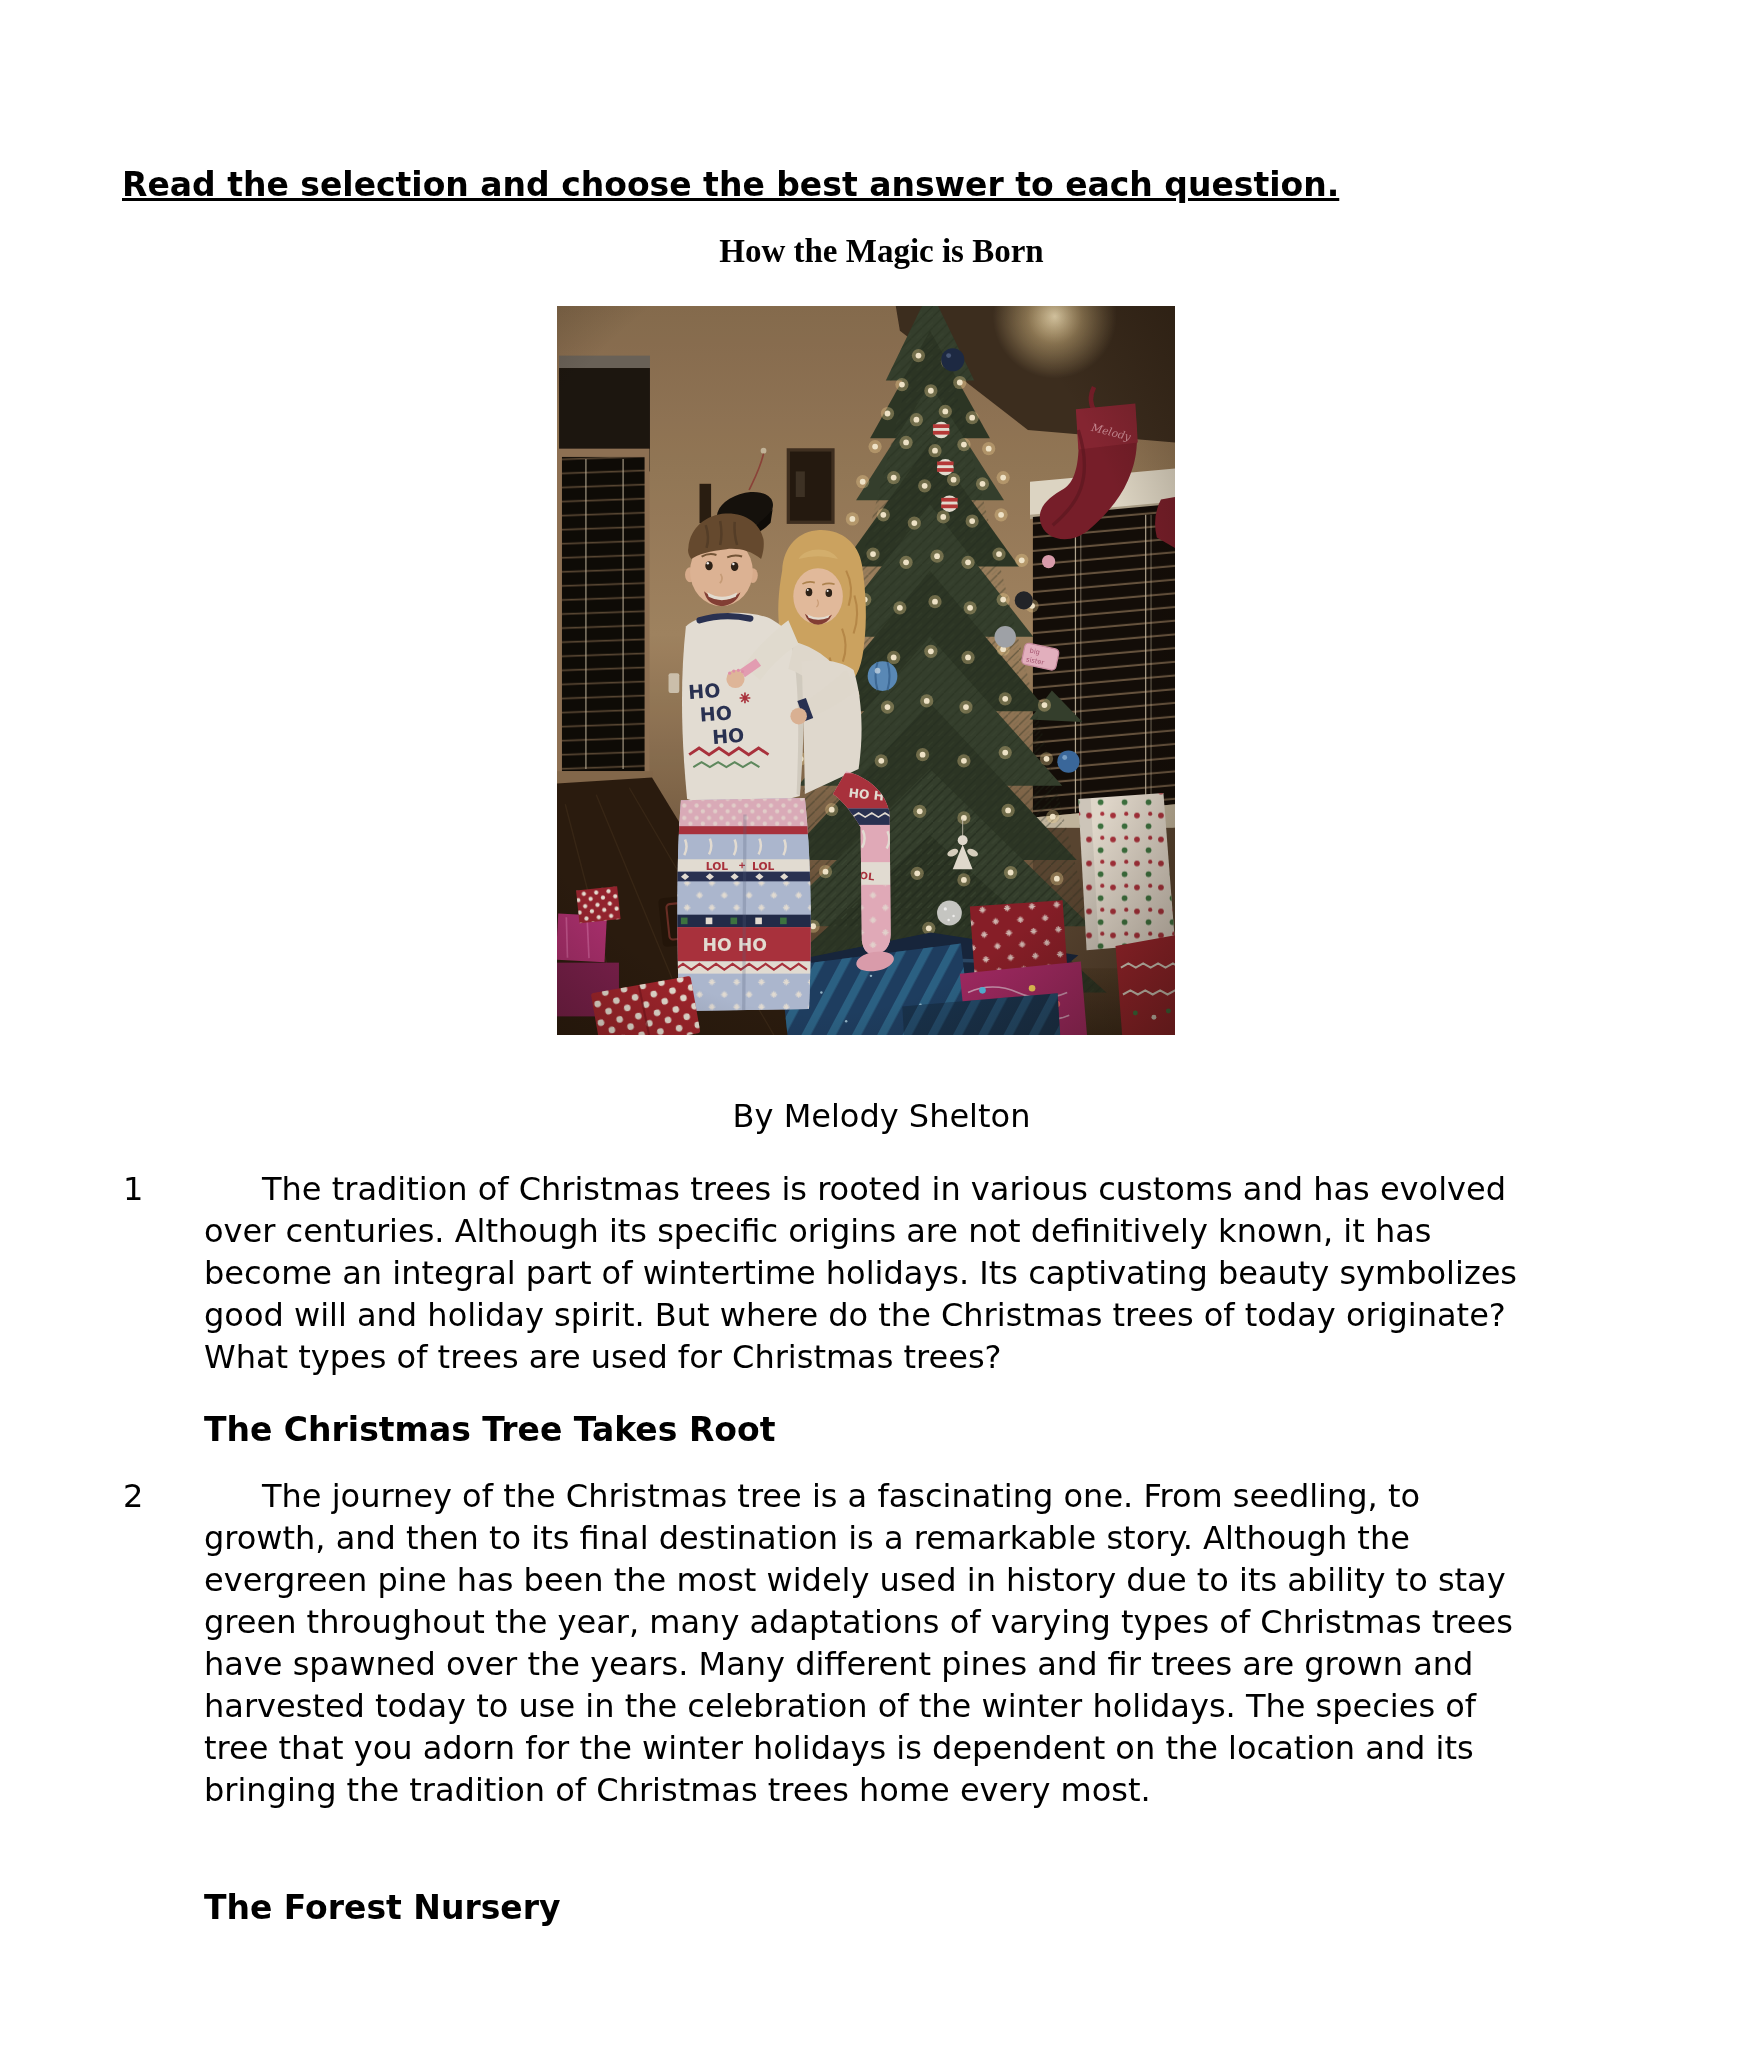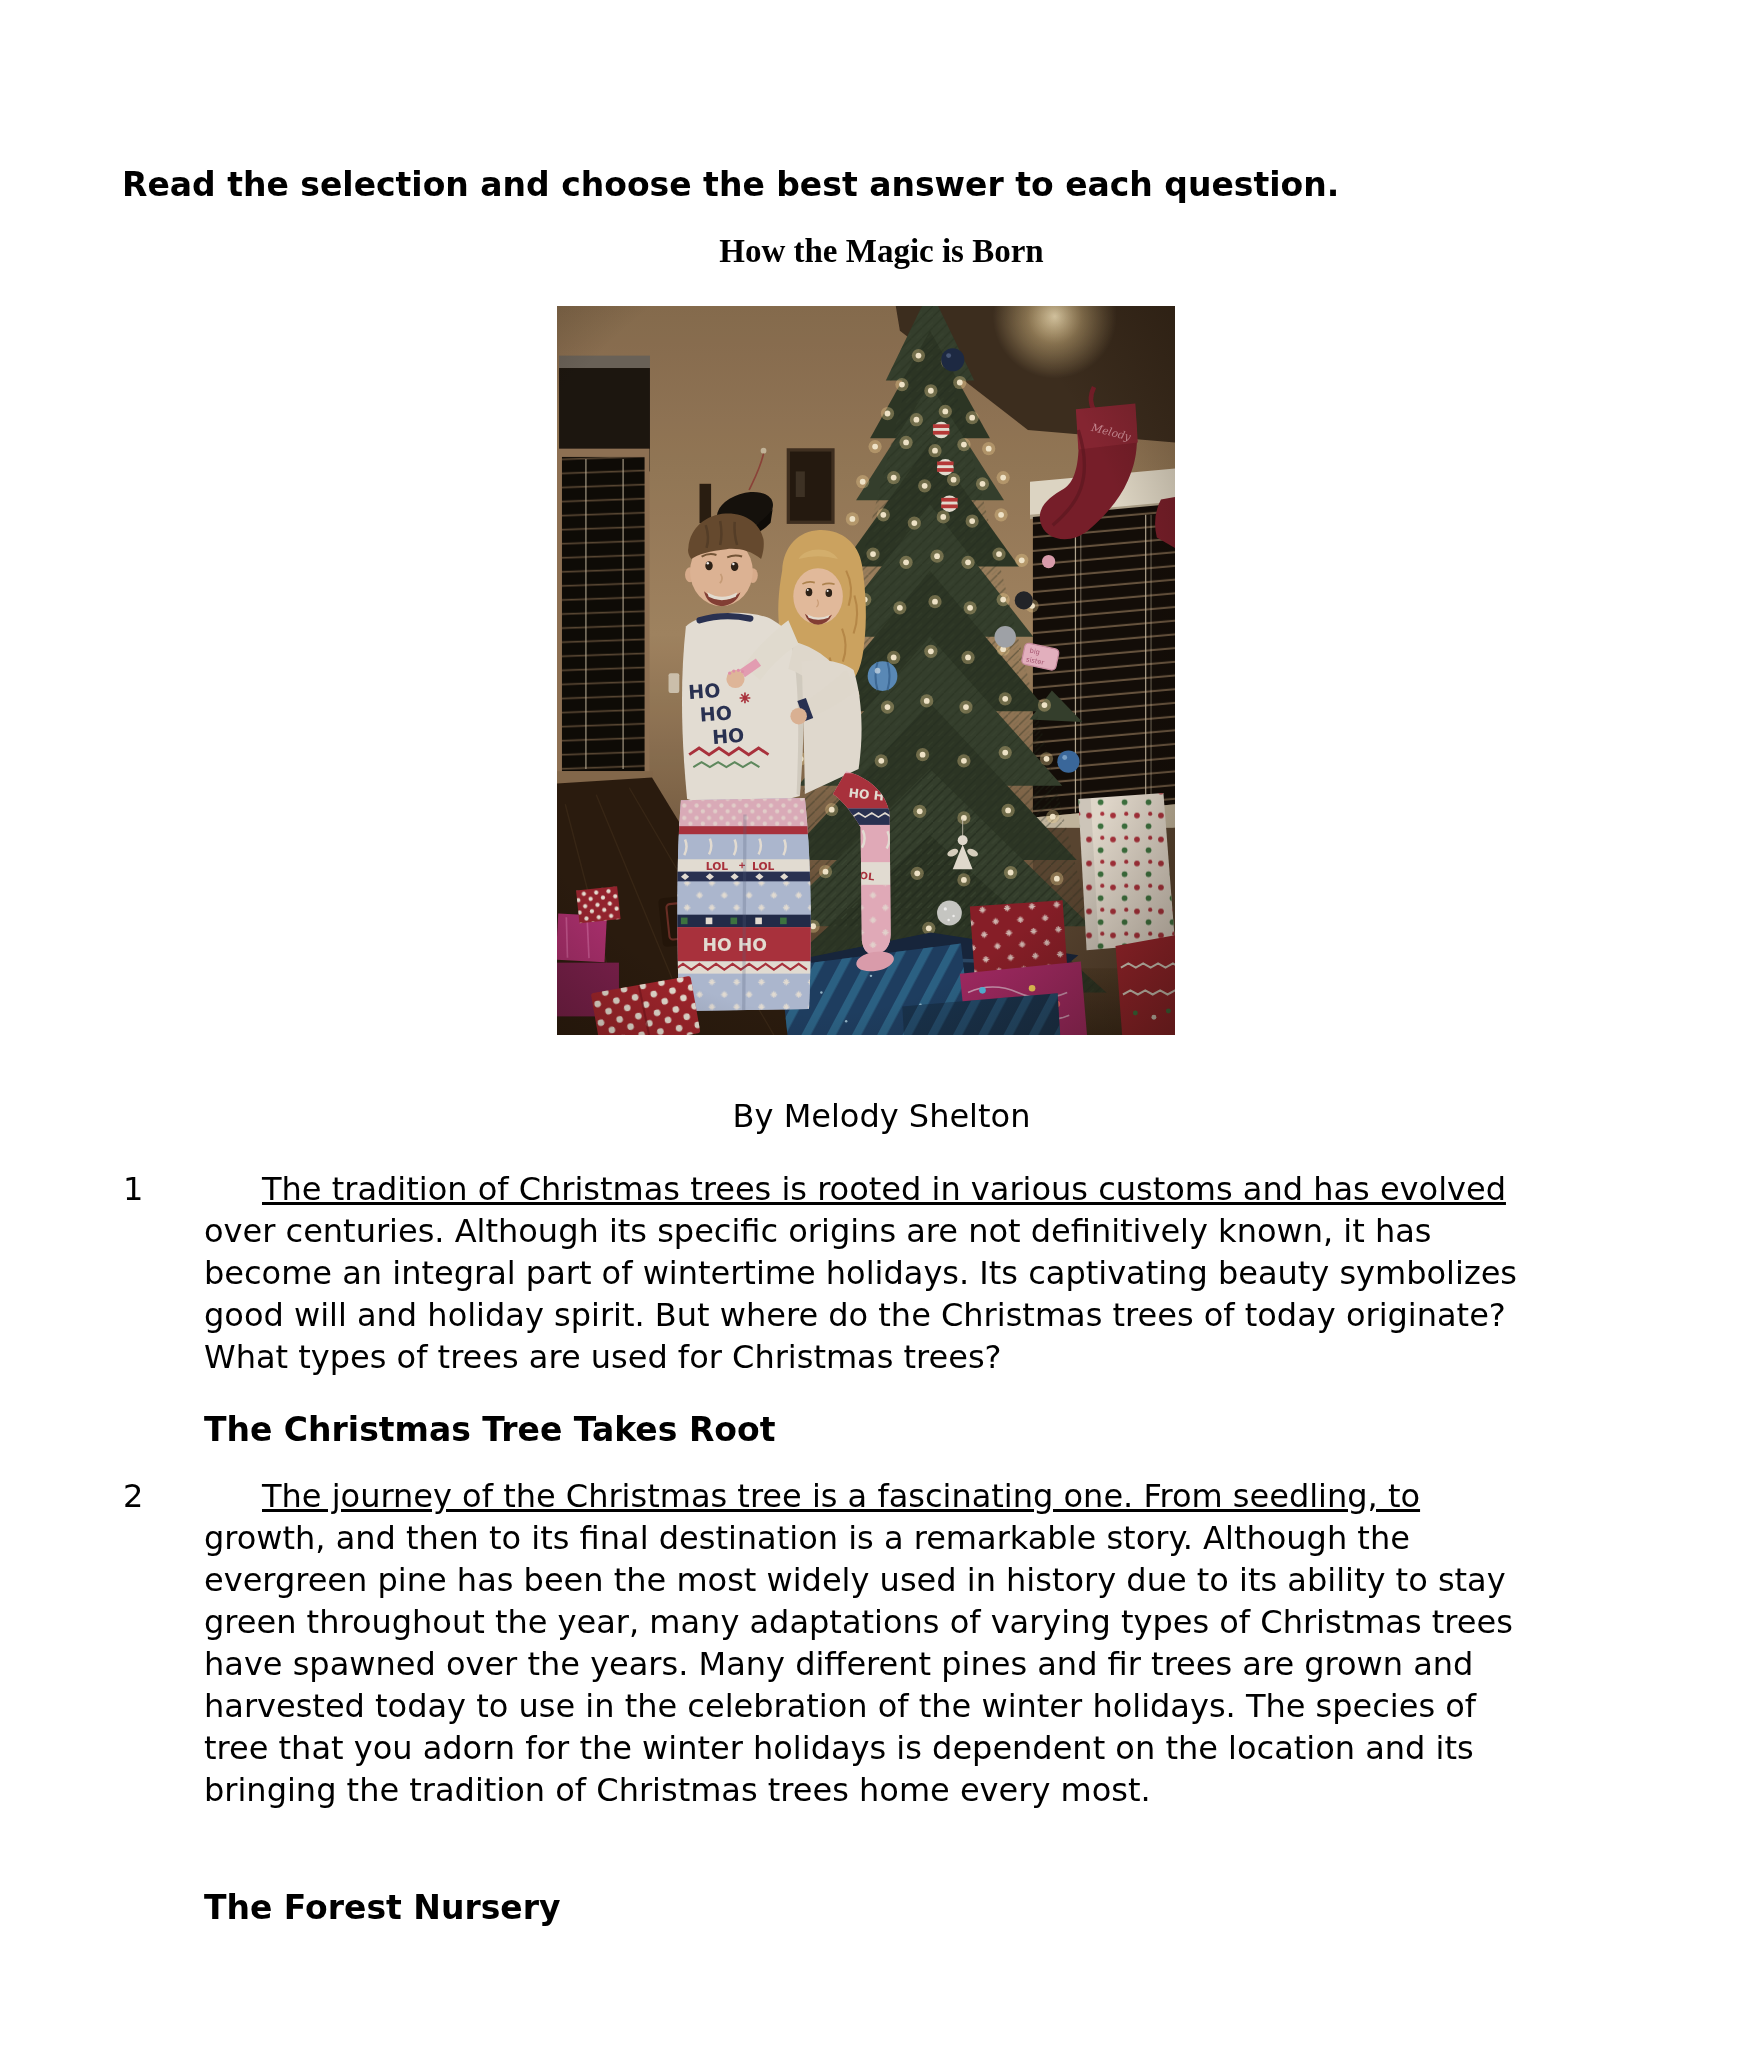--- a/index.html
+++ b/index.html
@@ -6,39 +6,39 @@
   .page{
     position:relative;
     width:1763px;height:2273px;
     background:#ffffff;
     color:#000;
     font-family:"DejaVu Sans","Liberation Sans",sans-serif;
     overflow:hidden;
   }
   .instruction{
     position:absolute;left:122px;top:164px;
-    font-size:33px;font-weight:bold;line-height:42px;white-space:nowrap;
+    font-size:33px;font-weight:bold;line-height:42px;white-space:nowrap;text-decoration:underline;
   }
   .title{
     position:absolute;left:0;top:230px;width:100%;
     text-align:center;font-size:33px;font-weight:bold;line-height:42px;font-family:Liberation Serif, serif;
   }
   .photo{
     position:absolute;left:557px;top:306px;width:618px;height:729px;margin:0;
   }
   .photo svg{display:block;width:100%;height:100%;}
   .byline{
     position:absolute;left:0;top:1095px;width:100%;
     text-align:center;font-size:32px;line-height:42px;
   }
   .para{position:absolute;left:0;width:1763px;font-size:32px;line-height:42px;}
   .para .num{position:absolute;left:123px;top:0;}
   .para .lines{position:absolute;left:204px;top:0;width:1471px;}
   .para .line{white-space:nowrap;height:42px;}
-  .para .line.first{padding-left:58px;text-decoration:underline;}
+  .para .line.first{padding-left:58px;}
   .p1{top:1168px;}
   .p2{top:1475px;}
   .subhead{
     position:absolute;left:204px;
     font-size:33px;font-weight:bold;line-height:42px;white-space:nowrap;
   }
   .h1{top:1409px;text-align:right;}
   .h2{top:1887px;}
 </style>
 </head>

